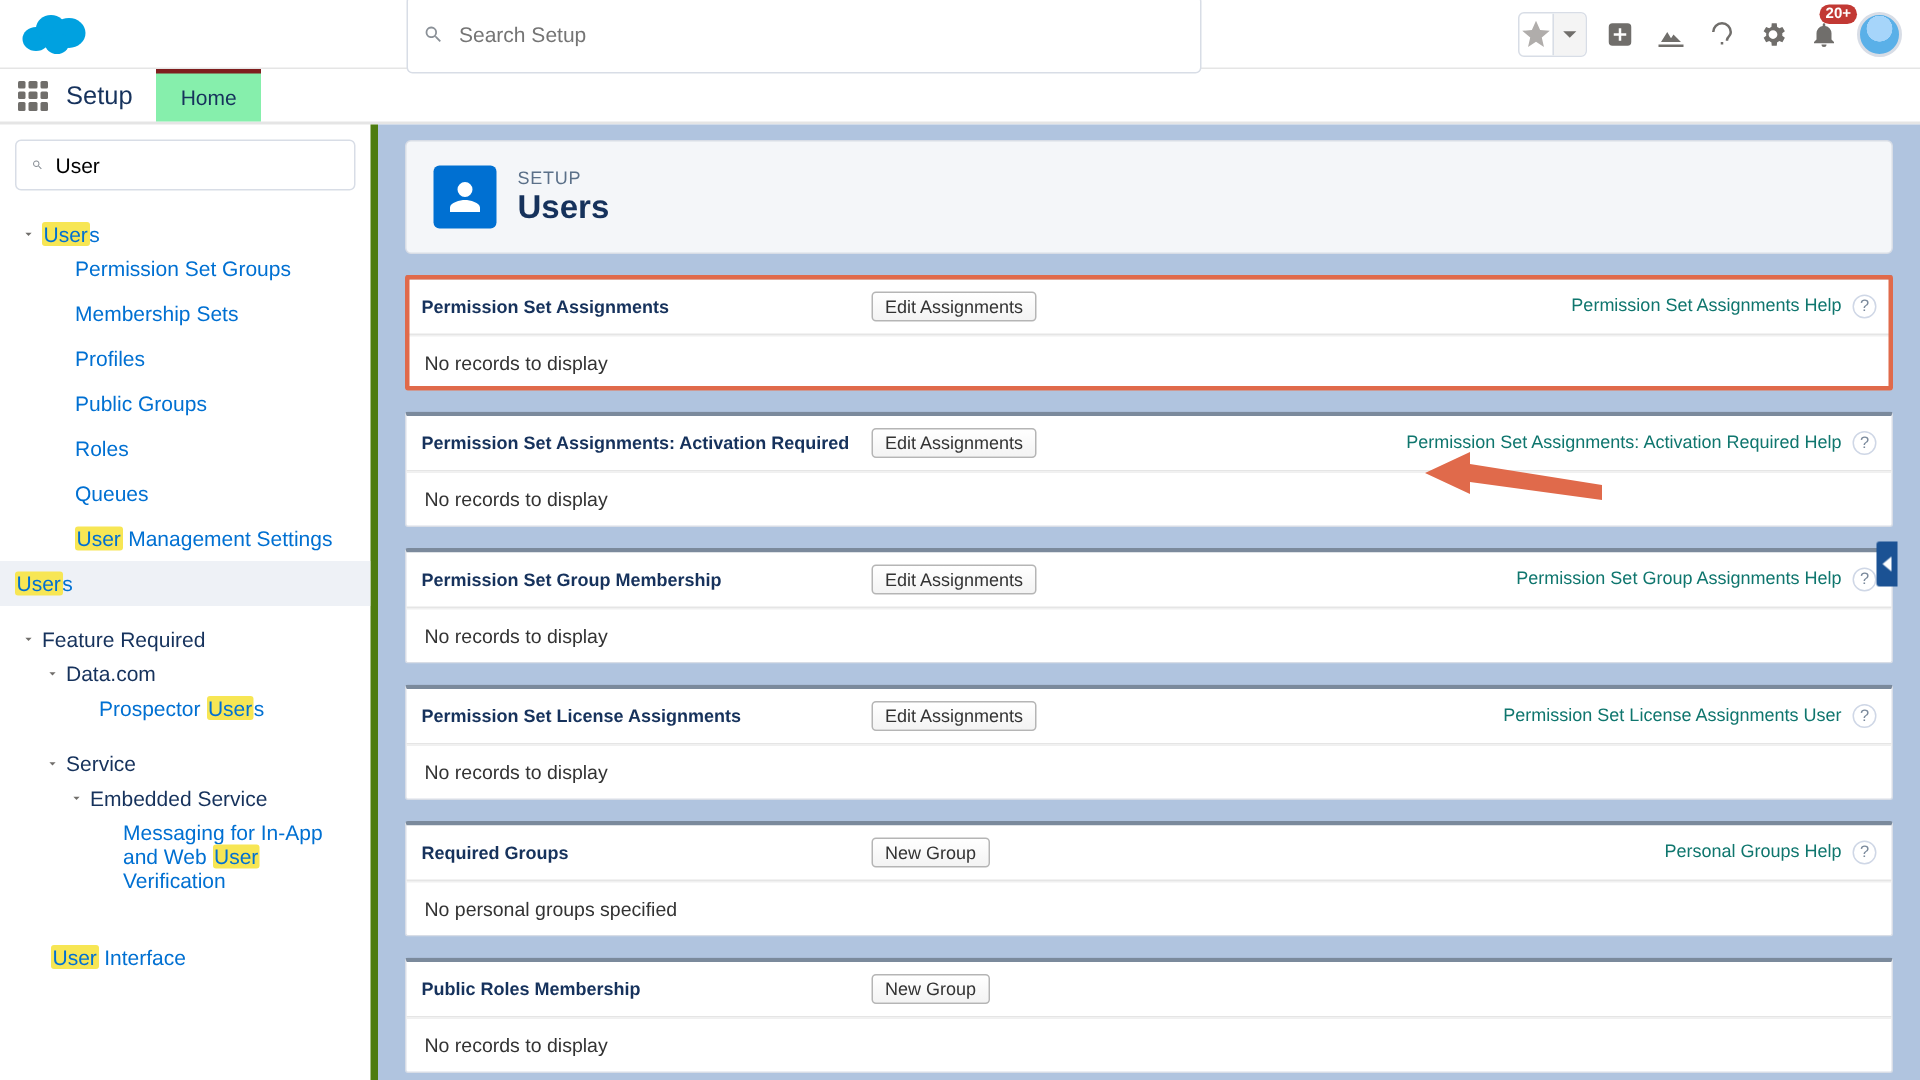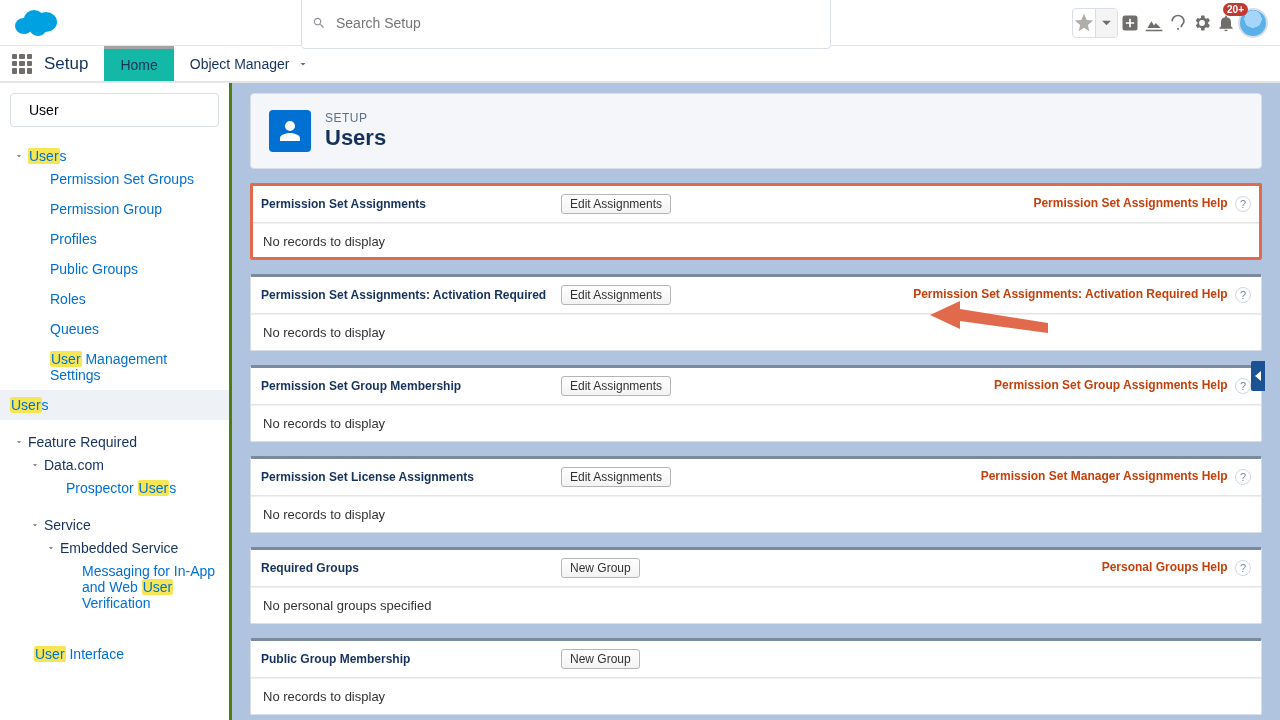--- a/index.html
+++ b/index.html
@@ -6,41 +6,41 @@
   body { font-family: -apple-system, BlinkMacSystemFont, "Segoe UI", Arial, sans-serif; font-size: 13px; color: #16325c; background: #fff; overflow: hidden; }
   
   
   .global-header { height: 46px; display: flex; align-items: center; padding: 0 12px; border-bottom: 1px solid #e5e5e5; }
   .cloud-logo { width: 48px; height: 32px; display:flex; align-items:center; justify-content:center; }
   .cloud-logo svg { width: 48px; height: 32px; }
   .search-wrap { flex: 1; display: flex; justify-content: center; }
   .search-box { width: 530px; height: 52px; border: 1px solid #d8dde6; border-radius: 4px; background: #fff; display: flex; align-items: center; padding: 0 10px; }
   .search-box svg { width: 14px; height: 14px; fill: #8a9097; }
   .search-box input { border: none; outline: none; flex: 1; padding: 0 10px; font-size: 14px; }
-  .header-icons { display: flex; align-items: center; }
+  .header-icons { display: flex; align-items: center; gap: 10px; }
   .hi-ic { width: 24px; height: 24px; display:flex; align-items:center; justify-content:center; position:relative; }
   .hi-ic svg { width: 20px; height: 20px; fill: #706e6b; }
   .badge20 { position:absolute; top:-8px; right:-10px; background:#c23934; color:#fff; font-size:10px; font-weight:600; padding:1px 4px; border-radius:8px; }
   .avatar { width: 30px; height: 30px; border-radius: 50%; background: radial-gradient(circle at 50% 35%, #a6d5fa 40%, #5ab0e8 41%); border: 2px solid #d8dde6; }
   
   
   .context-bar { height: 37px; background:#fff; border-bottom: 2px solid #e5e5e5; display:flex; align-items:stretch; }
   .waffle { width: 44px; display:flex; align-items:center; justify-content:center; }
   .waffle-grid { width:20px; height:20px; display:grid; grid-template-columns:repeat(3,1fr); grid-template-rows:repeat(3,1fr); gap:2px; }
   .waffle-grid span { background:#706e6b; border-radius:1px; }
   .ctx-title { font-size:17px; font-weight:400; display:flex; align-items:center; padding:0 16px 0 0; }
   .ctx-tab { display:flex; align-items:center; padding:0 16px; font-size:14px; color:#16325c; position:relative; }
-  .ctx-tab.active { background:#14b8a6; border-top:3px solid #a3a3a3; }
+  .ctx-tab.active { background:#86efac; border-top:3px solid #7f1d1d; }
   .ctx-tab .chev { margin-left:8px; }
   
   
   .workspace { display:flex; height: calc(720px - 46px - 37px); }
   
   
-  .sidebar { width: 232px; border-right:3px solid #4d7c0f; overflow-y:auto; padding: 10px 10px; font-size: 14px; }
+  .sidebar { width: 252px; border-right:5px solid #4d7c0f; overflow-y:auto; padding: 10px 10px; font-size: 14px; }
   .sb-search { border:1px solid #d8dde6; border-radius:4px; height:34px; display:flex; align-items:center; padding:0 10px; margin-bottom:14px; }
   .sb-search svg { width:14px; height:14px; fill:#8a9097; }
   .sb-search input { border:none; outline:none; flex:1; padding:0 8px; font-size:14px; }
   .tree { list-style:none; }
   .tree li { padding: 7px 0 7px 0; }
   .node { display:flex; align-items:center; cursor:pointer; }
   .node .tw { width:18px; display:inline-flex; justify-content:center; color:#706e6b; }
   .node .lbl { color:#0070d2; }
   .node .lbl.black { color:#16325c; }
   .leaf { padding-left: 40px; color:#0070d2; }
@@ -60,21 +60,21 @@
   .hdr-text .eyebrow { font-size:12px; color:#5b7089; letter-spacing:0.5px; }
   .hdr-text h1 { font-size:22px; font-weight:600; color:#16325c; }
   
   .panel-group { margin-top:14px; }
   .panel { background:#fff; border:1px solid #d8dde6; border-top:3px solid #7b8a9c; border-radius:2px; margin-bottom:14px; }
   .panel.highlighted { outline:3px solid #e06a4b; outline-offset:-3px; }
   .panel-hd { display:flex; align-items:center; padding:8px 10px; border-bottom:1px solid #e5e5e5; }
   .panel-title { font-size:12px; font-weight:700; color:#16325c; flex:0 0 300px; }
   .panel-actions { flex:0 0 200px; }
   .panel-help { flex:1; text-align:right; font-size:12px; }
-  .panel-help a { color:#c2410c; text-decoration:none;font-weight:bold; }
+  .panel-help a { color:#0f766e; text-decoration:none; }
   .help-ic { display:inline-flex; width:16px; height:16px; border:1px solid #cfd7e6; border-radius:50%; align-items:center; justify-content:center; font-size:11px; color:#7b8a9c; margin-left:4px; vertical-align:middle; }
   .btn-classic { font-size:12px; background:linear-gradient(#fff,#f3f3f3); border:1px solid #b5b5b5; border-radius:3px; padding:2px 8px; color:#333; cursor:pointer; }
   .panel-bd { padding:10px 12px; font-size:13px; color:#333; border-top:1px solid #f0f0f0; }
   
   
   .arrow-wrap { position:absolute; left:680px; top:110px; pointer-events:none; }
   .arrow-wrap svg { width:120px; height:44px; }
 
   
   .collapse-handle { position:absolute; right:15px; top:278px; width:14px; height:30px; background:#1b5294; display:flex; align-items:center; justify-content:center; border-radius:2px 0 0 2px; }
@@ -162,26 +162,20 @@
         <span></span>
         <span></span>
         <span></span>
         <span></span>
       </div>
     </div>
   <div class="ctx-title">Setup</div>
   <div class="ctx-tab active">
       <span>Home</span>
     </div>
-  <div class="ctx-tab">
-    <span>Object Manager</span>
-    <svg class="chev" width="12" height="12" viewBox="0 0 24 24">
-        <path fill="#706e6b" d="M7 10l5 5 5-5z"></path>
-      </svg>
-  </div>
 </div>
 
 <div class="workspace">
 
   <div class="sidebar">
     <div class="sb-search">
       <svg viewBox="0 0 24 24">
           <path d="M15.5 14h-.79l-.28-.27a6.5 6.5 0 10-.7.7l.27.28v.79l5 4.99L20.49 19l-4.99-5zm-6 0A4.5 4.5 0 1114 9.5 4.5 4.5 0 019.5 14z"></path>
         </svg>
       <input type="text" value="User" style="">
@@ -191,21 +185,21 @@
           <div class="node" style="padding-left: 0px;">
             <span class="tw">
               <svg width="10" height="10" viewBox="0 0 24 24">
                 <path fill="#706e6b" d="M7 10l5 5 5-5z"></path>
               </svg>
             </span>
             <span class="lbl"><mark class="hl">User</mark>s</span>
           </div>
           <ul class="tree">
             <li class="leaf" style="padding-left: 40px;">Permission Set Groups</li>
-            <li class="leaf" style="padding-left: 40px;">Permission Group</li>
+            <li class="leaf" style="padding-left: 40px;">Membership Sets</li>
             <li class="leaf" style="padding-left: 40px;">Profiles</li>
             <li class="leaf" style="padding-left: 40px;">Public Groups</li>
             <li class="leaf" style="padding-left: 40px;">Roles</li>
             <li class="leaf" style="padding-left: 40px;">Queues</li>
             <li class="leaf" style="padding-left: 40px;"><mark class="hl">User</mark> Management Settings</li>
             <li class="leaf selected-row" style="padding-left: 40px;"><mark class="hl">User</mark>s</li>
           </ul>
         </li>
         <li>
           <div class="node" style="padding-left: 0px;">
@@ -303,35 +297,35 @@
               <div class="panel-title">Permission Set Group Membership</div>
               <div class="panel-actions"><button class="btn-classic">Edit Assignments</button></div>
               <div class="panel-help"><a href="#">Permission Set Group Assignments Help</a> <span class="help-ic">?</span></div>
             </div>
             <div class="panel-bd">No records to display</div>
           </div>
           <div class="panel">
             <div class="panel-hd">
               <div class="panel-title">Permission Set License Assignments</div>
               <div class="panel-actions"><button class="btn-classic">Edit Assignments</button></div>
-              <div class="panel-help"><a href="#">Permission Set Manager Assignments Help</a> <span class="help-ic">?</span></div>
+              <div class="panel-help"><a href="#">Permission Set License Assignments User</a> <span class="help-ic">?</span></div>
             </div>
             <div class="panel-bd">No records to display</div>
           </div>
           <div class="panel">
             <div class="panel-hd">
               <div class="panel-title">Required Groups</div>
               <div class="panel-actions"><button class="btn-classic">New Group</button></div>
               <div class="panel-help"><a href="#">Personal Groups Help</a> <span class="help-ic">?</span></div>
             </div>
             <div class="panel-bd">No personal groups specified</div>
           </div>
           <div class="panel">
             <div class="panel-hd">
-              <div class="panel-title">Public Group Membership</div>
+              <div class="panel-title">Public Roles Membership</div>
               <div class="panel-actions"><button class="btn-classic">New Group</button></div>
             </div>
             <div class="panel-bd">No records to display</div>
           </div>
         </div>
     </div>
     <div class="collapse-handle"></div>
   </div>
 </div>
 

